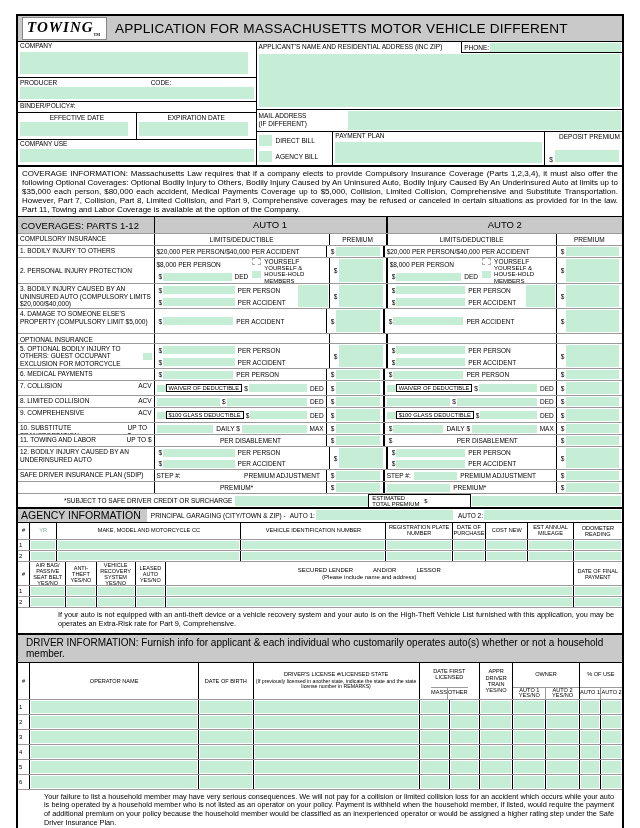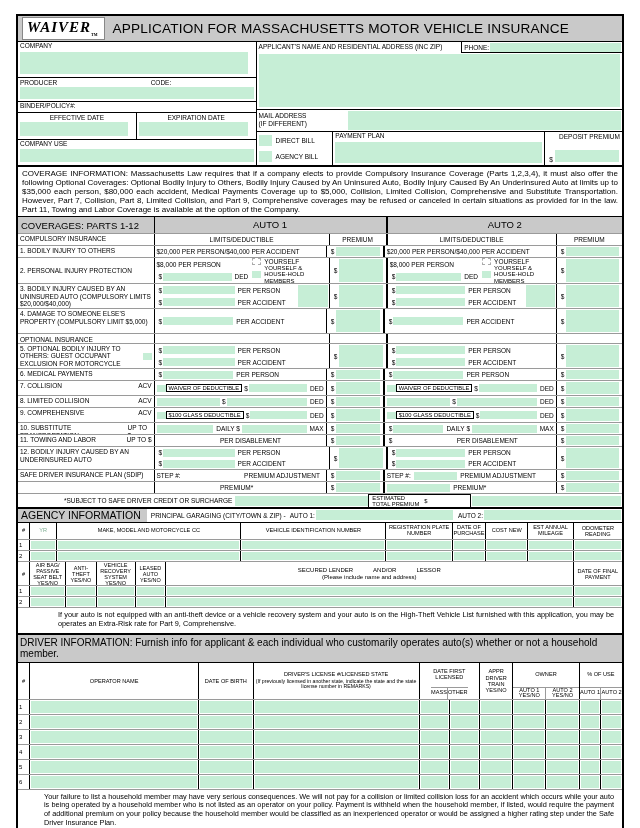--- a/index.html
+++ b/index.html
@@ -99,41 +99,41 @@
 .vrow .c{display:flex;}
 .numcell{display:flex;align-items:center;padding-left:1px;font-size:6px;}
 .vt2-hdr{display:flex;height:24px;border-bottom:1px solid var(--line);font-size:5.5px;}
 .vt2-hdr .c{display:flex;align-items:center;justify-content:center;text-align:center;line-height:1.1;}
 .lenderhead{flex-direction:column;justify-content:center;font-size:6px;}
 .lenderhead .l1 span{margin:0 10px;}
 .notice{padding:3px 8px 3px 40px;font-size:7.3px;border-bottom:1px solid var(--line);}
 .hightheft{padding:3px 8px 4px 40px;font-size:7.3px;line-height:1.2;text-align:justify;}
 
 
-#dbar{border-top:2px solid #000;border-bottom:1px solid #000;background:var(--grey);font-size:10px;padding:2px 2px 3px;}
+#dbar{border-top:2px solid #000;border-bottom:1px solid #000;background:var(--grey);font-size:10px;padding:2px 8px 3px;}
 .dr-hdr{display:flex;height:37px;font-size:5.6px;border-bottom:1px solid var(--line);}
 .dr-hdr .c{display:flex;align-items:center;justify-content:center;text-align:center;line-height:1.1;}
 .grp{display:flex;flex-direction:column;padding:0;}
 .grp .gtop{flex:1;display:flex;align-items:center;justify-content:center;text-align:center;line-height:1.05;}
 .grp .gbot{display:flex;height:12px;border-top:1px solid var(--line);}
 .grp .gbot .sub{flex:1;display:flex;align-items:center;justify-content:center;text-align:center;line-height:1;border-right:1px solid var(--line);}
 .grp .gbot .sub:last-child{border-right:none;}
 .lic-note{font-size:5.2px;margin-top:1px;}
 .drow{display:flex;height:15px;border-bottom:1px solid var(--line);}
 .drow .c{display:flex;}
 .household{padding:3px 8px 4px 26px;font-size:7.3px;line-height:1.2;text-align:justify;}
 </style>
 </head>
 <body>
 
 <div id="form">
 
   <div id="titlebar">
-    <span id="logo"><span>WAIVER</span><sub>TM</sub></span>
-    <span id="doc-title">APPLICATION FOR MASSACHUSETTS MOTOR VEHICLE INSURANCE</span>
+    <span id="logo"><span>TOWING</span><sub>TM</sub></span>
+    <span id="doc-title">APPLICATION FOR MASSACHUSETTS MOTOR VEHICLE DIFFERENT</span>
   </div>
 
   <div id="hdr">
     <div class="h-left">
       <div class="f-company">
         <span class="lab">COMPANY</span>
         <div class="bigin" style="left:2px;right:8px;top:10px;bottom:3px;"></div>
       </div>
       <div class="f-prod">
         <span class="lab" style="position:absolute;left:0;top:0;">PRODUCER</span>

